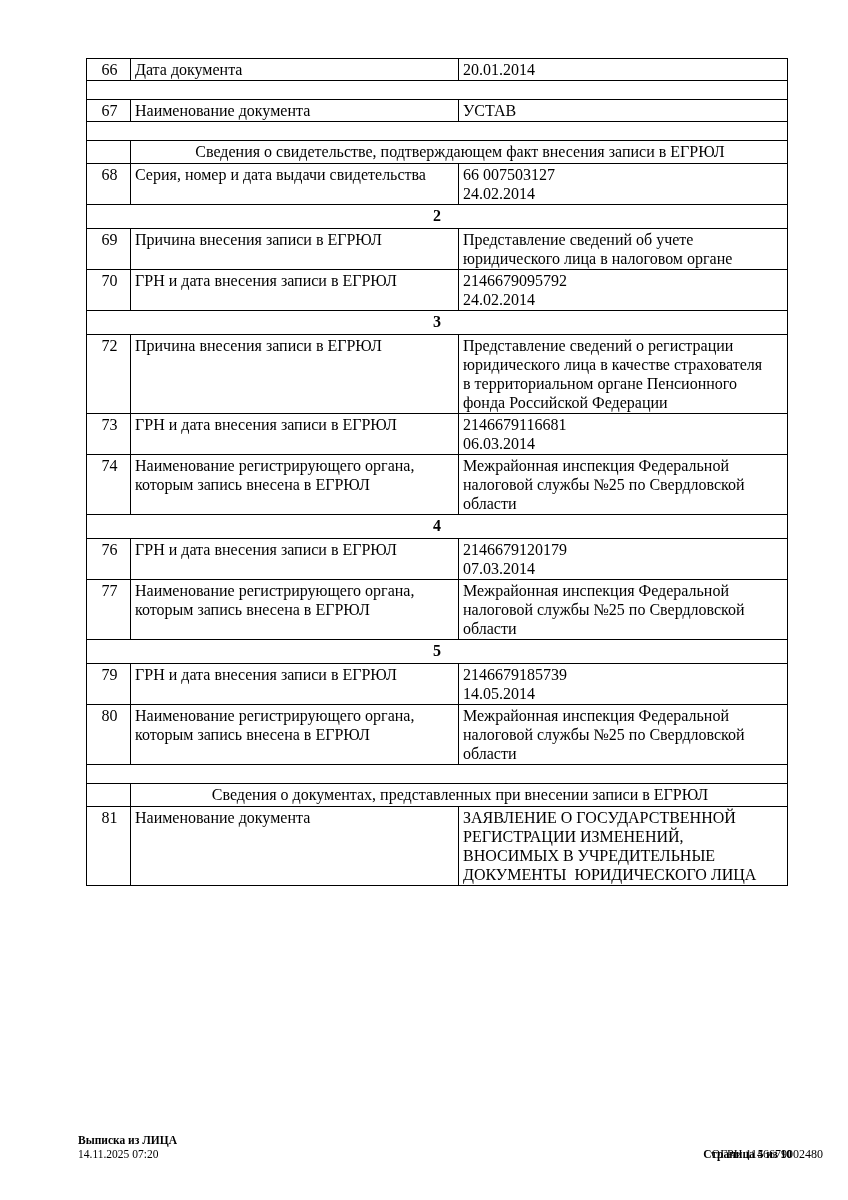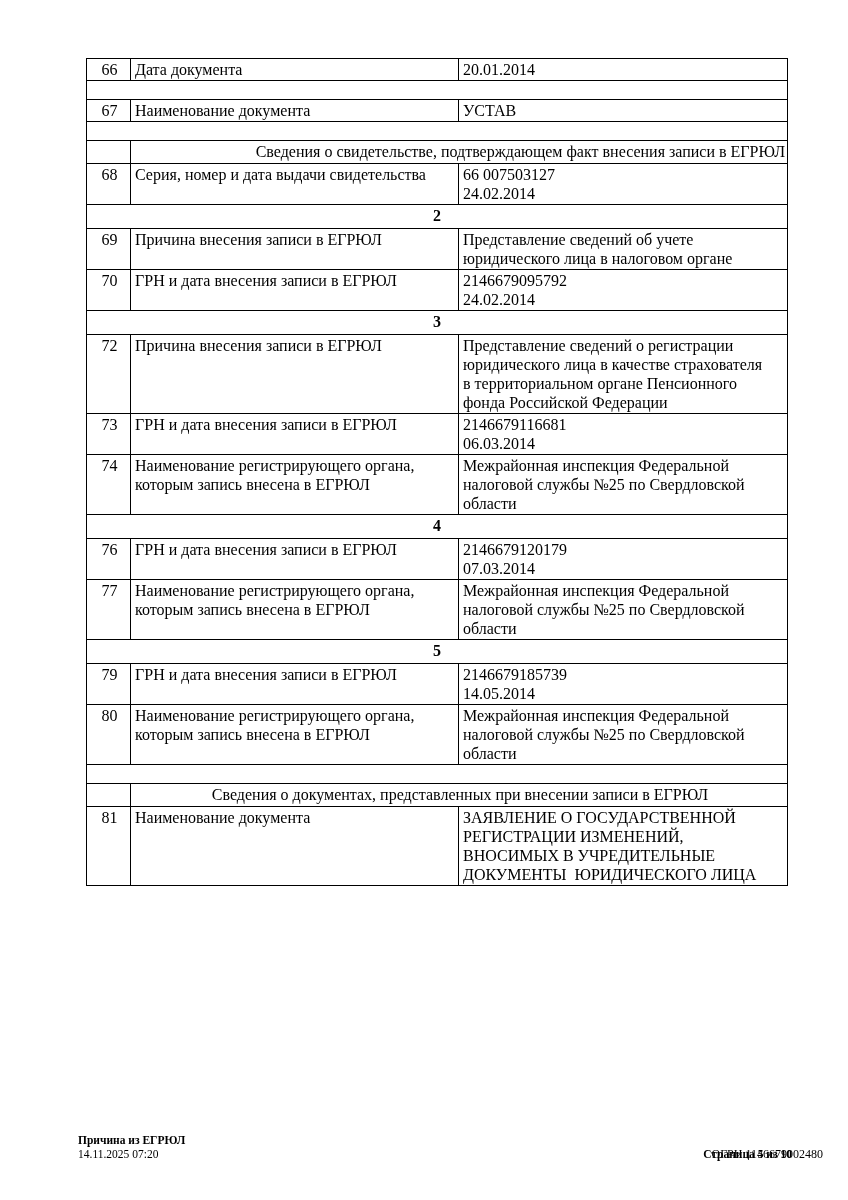--- a/index.html
+++ b/index.html
@@ -106,21 +106,21 @@
         <tr>
           <td class="num">67</td>
           <td class="label">Наименование документа</td>
           <td class="value">УСТАВ</td>
         </tr>
         <tr class="spacer">
           <td colspan="3"></td>
         </tr>
         <tr class="gheader">
           <td></td>
-          <td class="htext" colspan="2" style="text-align: right;">Сведения о свидетельстве, подтверждающем факт внесения записи в ЕГРЮЛ</td>
+          <td class="htext" colspan="2" style="text-align: center;">Сведения о свидетельстве, подтверждающем факт внесения записи в ЕГРЮЛ</td>
         </tr>
         <tr>
           <td class="num">68</td>
           <td class="label">Серия, номер и дата выдачи свидетельства</td>
           <td class="value">66 007503127
 24.02.2014</td>
         </tr>
         <tr class="section">
           <td colspan="3">2</td>
         </tr>
@@ -207,19 +207,19 @@
           <td class="label">Наименование документа</td>
           <td class="value">ЗАЯВЛЕНИЕ О ГОСУДАРСТВЕННОЙ
 РЕГИСТРАЦИИ ИЗМЕНЕНИЙ,
 ВНОСИМЫХ В УЧРЕДИТЕЛЬНЫЕ
 ДОКУМЕНТЫ  ЮРИДИЧЕСКОГО ЛИЦА</td>
         </tr>
       </tbody>
   </table>
 
   <div class="footer-left">
-    <div class="doc-type">Причина из ЕГРЮЛ</div>
+    <div class="doc-type">Выписка из ЛИЦА</div>
     <div class="gen-date">14.11.2025 07:20</div>
   </div>
   <div class="footer-center">ОГРН 1146679002480</div>
   <div class="footer-right">Страница 5 из 10</div>
 
 </div>
 
 </body></html>

